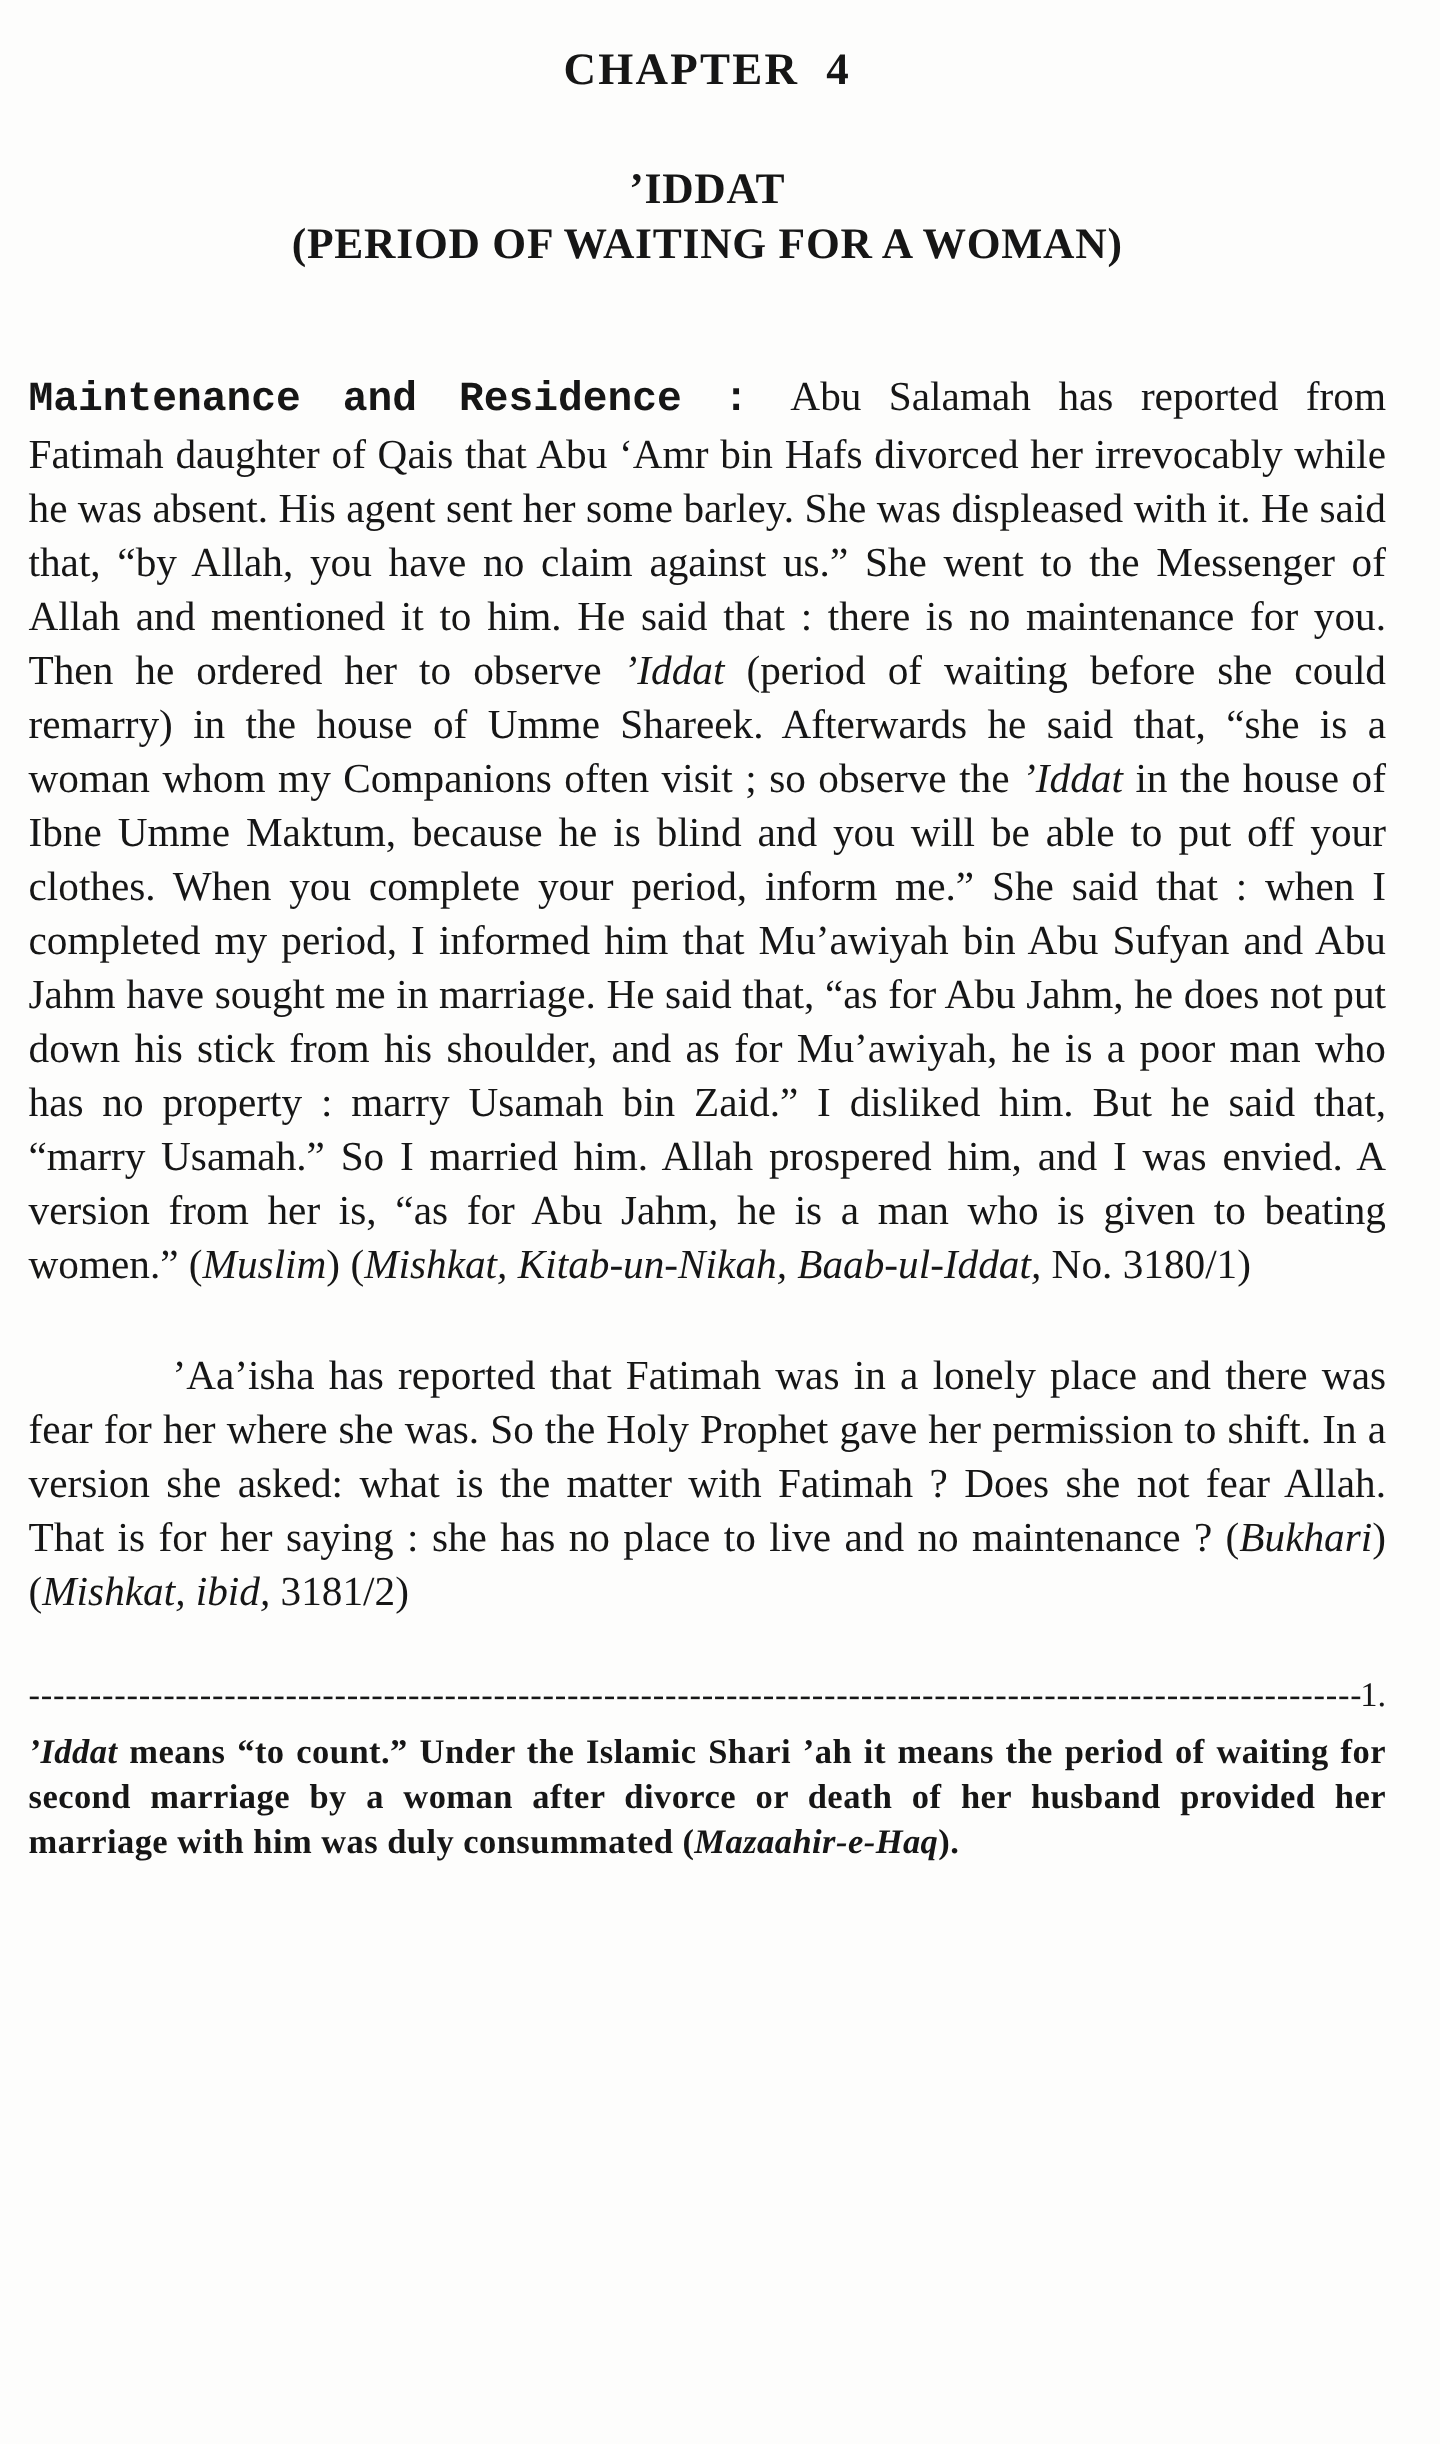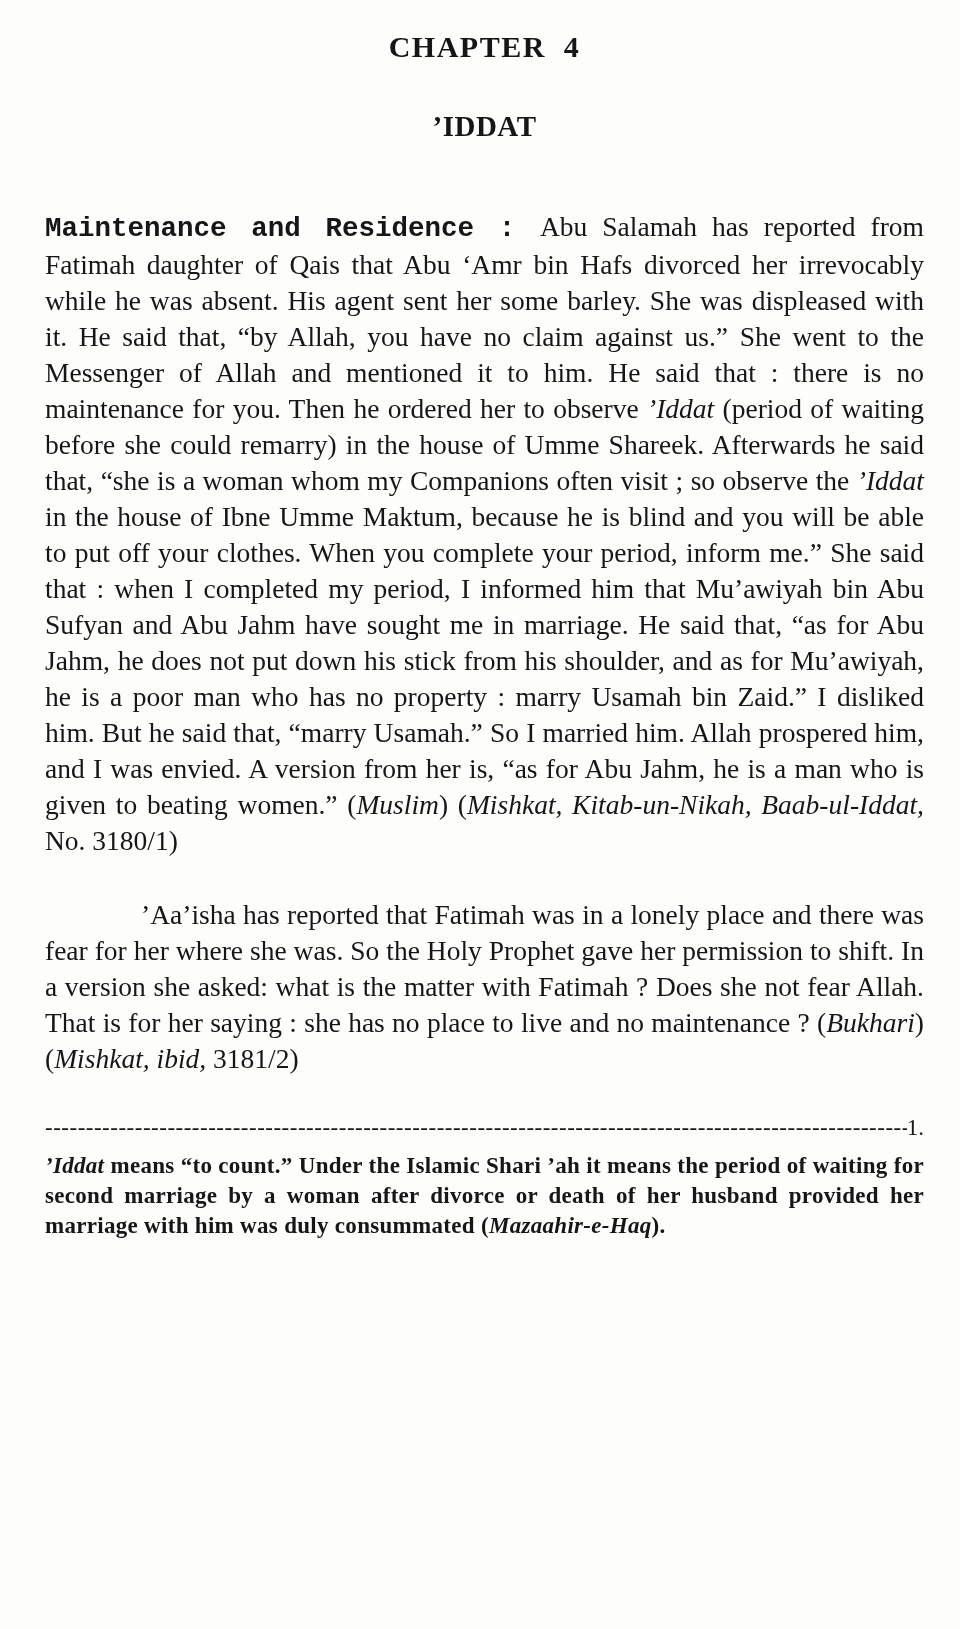--- a/index.html
+++ b/index.html
@@ -8,22 +8,21 @@
   }
   body {
     width: 960px;
     height: 1629px;
     background: #fdfdfc;
     color: #161616;
     font-family: "Liberation Serif", "DejaVu Serif", serif;
     overflow: hidden;
   }
   .page {
-    padding: 24px 36px 0 32px;
-    margin-left: 13px;
+    padding: 24px 36px 0 19px;
   }
   .chapter-title {
     text-align: center;
     font-weight: bold;
     font-size: 30px;
     letter-spacing: 1.5px;
     margin-top: 6px;
     white-space: pre;
   }
   .heading {
@@ -74,20 +73,21 @@
 </style>
 </head>
 <body>
 
 <div class="page">
 
   <div class="chapter-title">CHAPTER  4</div>
 
   <div class="heading">
     <div>’IDDAT</div>
+    <div>(PERIOD OF WAITING FOR A WOMAN)</div>
   </div>
 
   <div class="body-text">
     <p class="para para-1"><span class="run bold">Maintenance and Residence : </span><span class="run normal">Abu Salamah has reported from Fatimah daughter of Qais that Abu ‘Amr bin Hafs divorced her irrevocably while he was absent. His agent sent her some barley. She was displeased with it. He said that, “by Allah, you have no claim against us.” She went to the Messenger of Allah and mentioned it to him. He said that : there is no maintenance for you. Then he ordered her to observe </span><span class="run italic">’Iddat</span><span class="run normal"> (period of waiting before she could remarry) in the house of Umme Shareek. Afterwards he said that, “she is a woman whom my Companions often visit ; so observe the </span><span class="run italic">’Iddat</span><span class="run normal"> in the house of Ibne Umme Maktum, because he is blind and you will be able to put off your clothes. When you complete your period, inform me.” She said that : when I completed my period, I informed him that Mu’awiyah bin Abu Sufyan and Abu Jahm have sought me in marriage. He said that, “as for Abu Jahm, he does not put down his stick from his shoulder, and as for Mu’awiyah, he is a poor man who has no property : marry Usamah bin Zaid.” I disliked him. But he said that, “marry Usamah.” So I married him. Allah prospered him, and I was envied. A version from her is, “as for Abu Jahm, he is a man who is given to beating women.” (</span><span class="run italic">Muslim</span><span class="run normal">) (</span><span class="run italic">Mishkat, Kitab-un-Nikah, Baab-ul-Iddat,</span><span class="run normal"> No. 3180/1)</span></p>
     <p class="para para-2"><span class="run normal">’Aa’isha has reported that Fatimah was in a lonely place and there was fear for her where she was. So the Holy Prophet gave her permission to shift. In a version she asked: what is the matter with Fatimah ? Does she not fear Allah. That is for her saying : she has no place to live and no maintenance ? (</span><span class="run italic">Bukhari</span><span class="run normal">) (</span><span class="run italic">Mishkat, ibid,</span><span class="run normal"> 3181/2)</span></p>
   </div>
 
   <div class="footnote-area">
     <div class="separator">
       <span class="dashes">------------------------------------------------------------------------------------------------------------------------------------------------------</span>

